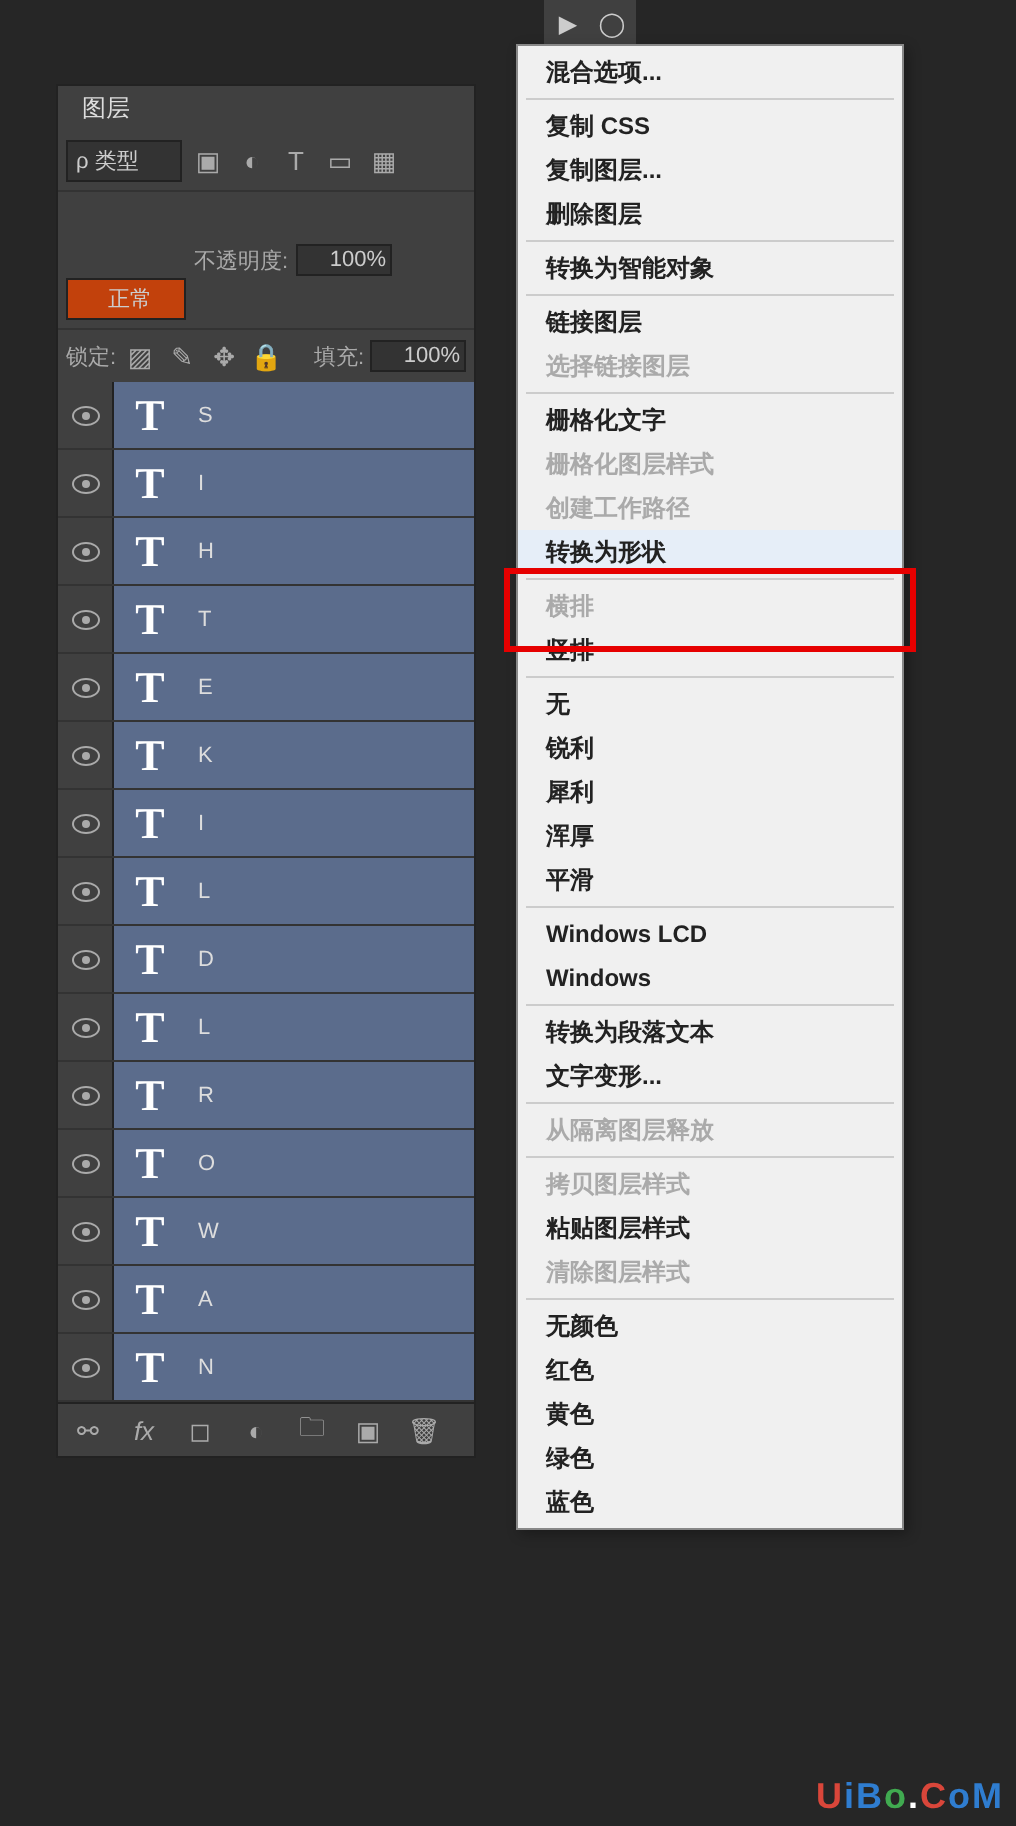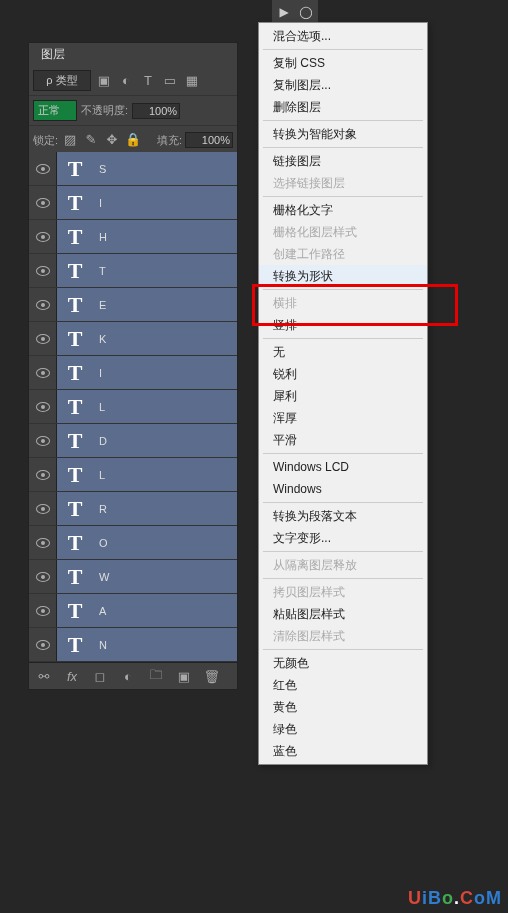--- a/index.html
+++ b/index.html
@@ -53,60 +53,60 @@
       gap: 4px;
       background: #404040;
     }
     .type-filter {
       background: #333;
       border: 1px solid #222;
       color: #ccc;
       padding: 2px 4px;
       font-size: 11px;
       width: 58px;
-      text-align: center;
     }
     .icon-btn {
       width: 18px;
       height: 18px;
       display: inline-flex;
       align-items: center;
       justify-content: center;
       color: #aaa;
       font-size: 13px;
     }
     .layer-options {
       display: flex;
       padding: 4px;
       align-items: center;
       gap: 4px;
       background: #404040;
       border-top: 1px solid #333;
     }
     .dropdown {
-      background: #15803d;
+      background: #c2410c;
       border: 1px solid #222;
       color: #ccc;
-      padding: 2px 16px 2px 4px;
+      padding: 2px 16px 2px 20px;
       font-size: 11px;
+      margin-top: 39px;
     }
     .label-text { color: #aaa; font-size: 11px; }
     .pct-input {
       background: #333;
       border: 1px solid #222;
       color: #ccc;
       width: 48px;
       padding: 1px 2px;
       font-size: 11px;
       text-align: right;
     }
     .lock-row {
       display: flex;
       padding: 4px;
-      align-items: flex-end;
+      align-items: center;
       gap: 3px;
       background: #404040;
       border-top: 1px solid #333;
     }
     .layer-list {
       background: #333;
     }
     .layer-item {
       display: flex;
       align-items: center;
@@ -144,25 +144,26 @@
       padding: 4px 6px;
       gap: 10px;
       background: #404040;
       border-top: 1px solid #222;
       align-items: center;
     }
     .context-menu {
       position: absolute;
       top: 22px;
       left: 258px;
-      width: 170px;
+      width: 194px;
       background: #f0f0f0;
       border: 1px solid #888;
       box-shadow: 2px 2px 6px rgba(0,0,0,0.3);
       padding: 2px 0;
+      font-weight: bold;
     }
     .menu-item {
       padding: 3px 14px;
       color: #222;
       font-size: 12px;
       line-height: 16px;
     }
     .menu-item.disabled { color: #aaa; }
     .menu-sep {
       height: 1px;

